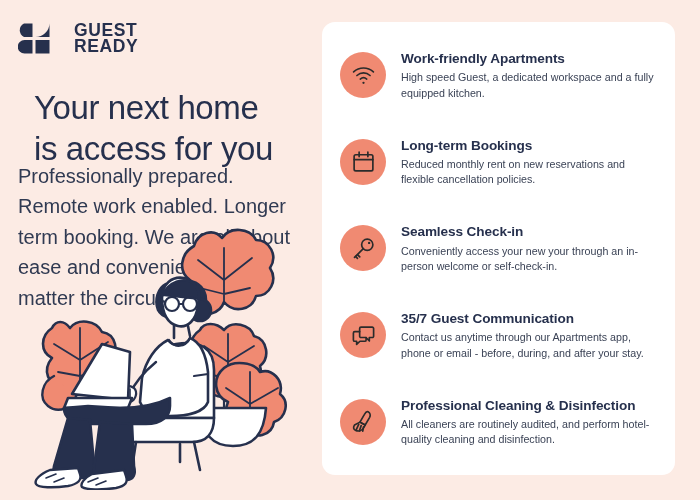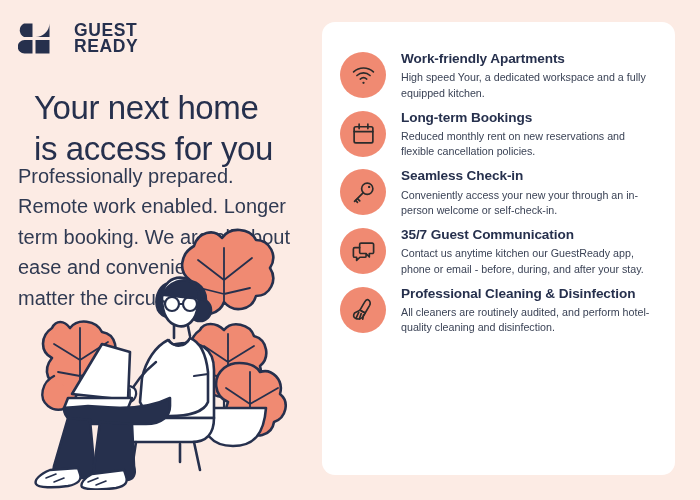--- a/index.html
+++ b/index.html
@@ -96,21 +96,21 @@
     width: 353px;
     height: 453px;
     background: #ffffff;
     border-radius: 13px;
     box-sizing: border-box;
     padding: 28px 20px 20px 18px;
   }
   .feature-list {
     display: flex;
     flex-direction: column;
-    gap: 8px;
+    gap: 36px;
     margin: 0;
     padding: 0;
     list-style: none;
   }
   .feature {
     display: flex;
     align-items: flex-start;
     gap: 15px;
   }
   .feature-icon {
@@ -276,21 +276,21 @@
         <span class="feature-icon">
           <svg viewBox="0 0 24 24" fill="none" stroke="#2b2b2b" stroke-width="1.6" stroke-linecap="round">
             <path d="M2.5 8.5 C8 3.6 16 3.6 21.5 8.5"></path>
             <path d="M5.7 12 C9.4 8.7 14.6 8.7 18.3 12"></path>
             <path d="M8.9 15.4 C10.8 13.8 13.2 13.8 15.1 15.4"></path>
             <circle cx="12" cy="19" r="1.1" fill="#2b2b2b" stroke="none"></circle>
           </svg>
         </span>
         <div class="feature-body">
           <p class="feature-title">Work-friendly Apartments</p>
-          <p class="feature-desc">High speed Your, a dedicated workspace and a fully equipped kitchen.</p>
+          <p class="feature-desc">High speed Guest, a dedicated workspace and a fully equipped kitchen.</p>
         </div>
       </li>
 
       <li class="feature">
         <span class="feature-icon">
           <svg viewBox="0 0 24 24" fill="none" stroke="#2b2b2b" stroke-width="1.6" stroke-linecap="round" stroke-linejoin="round">
             <rect x="3" y="5.5" width="18" height="15.5" rx="1.6"></rect>
             <path d="M3 10.2 H21"></path>
             <path d="M7.8 3 V7.4 M16.2 3 V7.4"></path>
           </svg>
@@ -319,21 +319,21 @@
 
       <li class="feature">
         <span class="feature-icon">
           <svg viewBox="0 0 24 24" fill="none" stroke="#2b2b2b" stroke-width="1.6" stroke-linecap="round" stroke-linejoin="round">
             <path d="M9.6 4 H20.4 A1.3 1.3 0 0 1 21.7 5.3 V12.6 A1.3 1.3 0 0 1 20.4 13.9 H17.6 L17.6 17.2 L14.3 13.9 H9.6 A1.3 1.3 0 0 1 8.3 12.6 V5.3 A1.3 1.3 0 0 1 9.6 4 Z"></path>
             <path d="M8.3 8.2 H3.6 A1.3 1.3 0 0 0 2.3 9.5 V16.2 A1.3 1.3 0 0 0 3.6 17.5 H5.4 L5.4 20.6 L8.6 17.5 H13.2 A1.3 1.3 0 0 0 14.5 16.2 V13.9"></path>
           </svg>
         </span>
         <div class="feature-body">
           <p class="feature-title">35/7 Guest Communication</p>
-          <p class="feature-desc">Contact us anytime kitchen our GuestReady app, phone or email - before, during, and after your stay.</p>
+          <p class="feature-desc">Contact us anytime through our Apartments app, phone or email - before, during, and after your stay.</p>
         </div>
       </li>
 
       <li class="feature">
         <span class="feature-icon">
           <svg viewBox="0 0 24 24" fill="none" stroke="#2b2b2b" stroke-width="1.6" stroke-linecap="round" stroke-linejoin="round">
             <path d="M16.4 2.6 C18.4 3.6 19 6 17.9 8 L13.6 15.4 L8.6 12.6 L12.9 5.2 C14 3.2 14.8 1.8 16.4 2.6 Z"></path>
             <path d="M8.6 12.6 L13.6 15.4 L12.4 17.6 C10.6 20.8 7.2 22 4.2 20.4 C2.2 19.4 2 17.6 3.4 15.4 Z"></path>
             <path d="M7.5 14.6 L5.1 19.8 M9.8 15.9 L8.1 21 M12 17.2 L11.3 21.3"></path>
           </svg>

